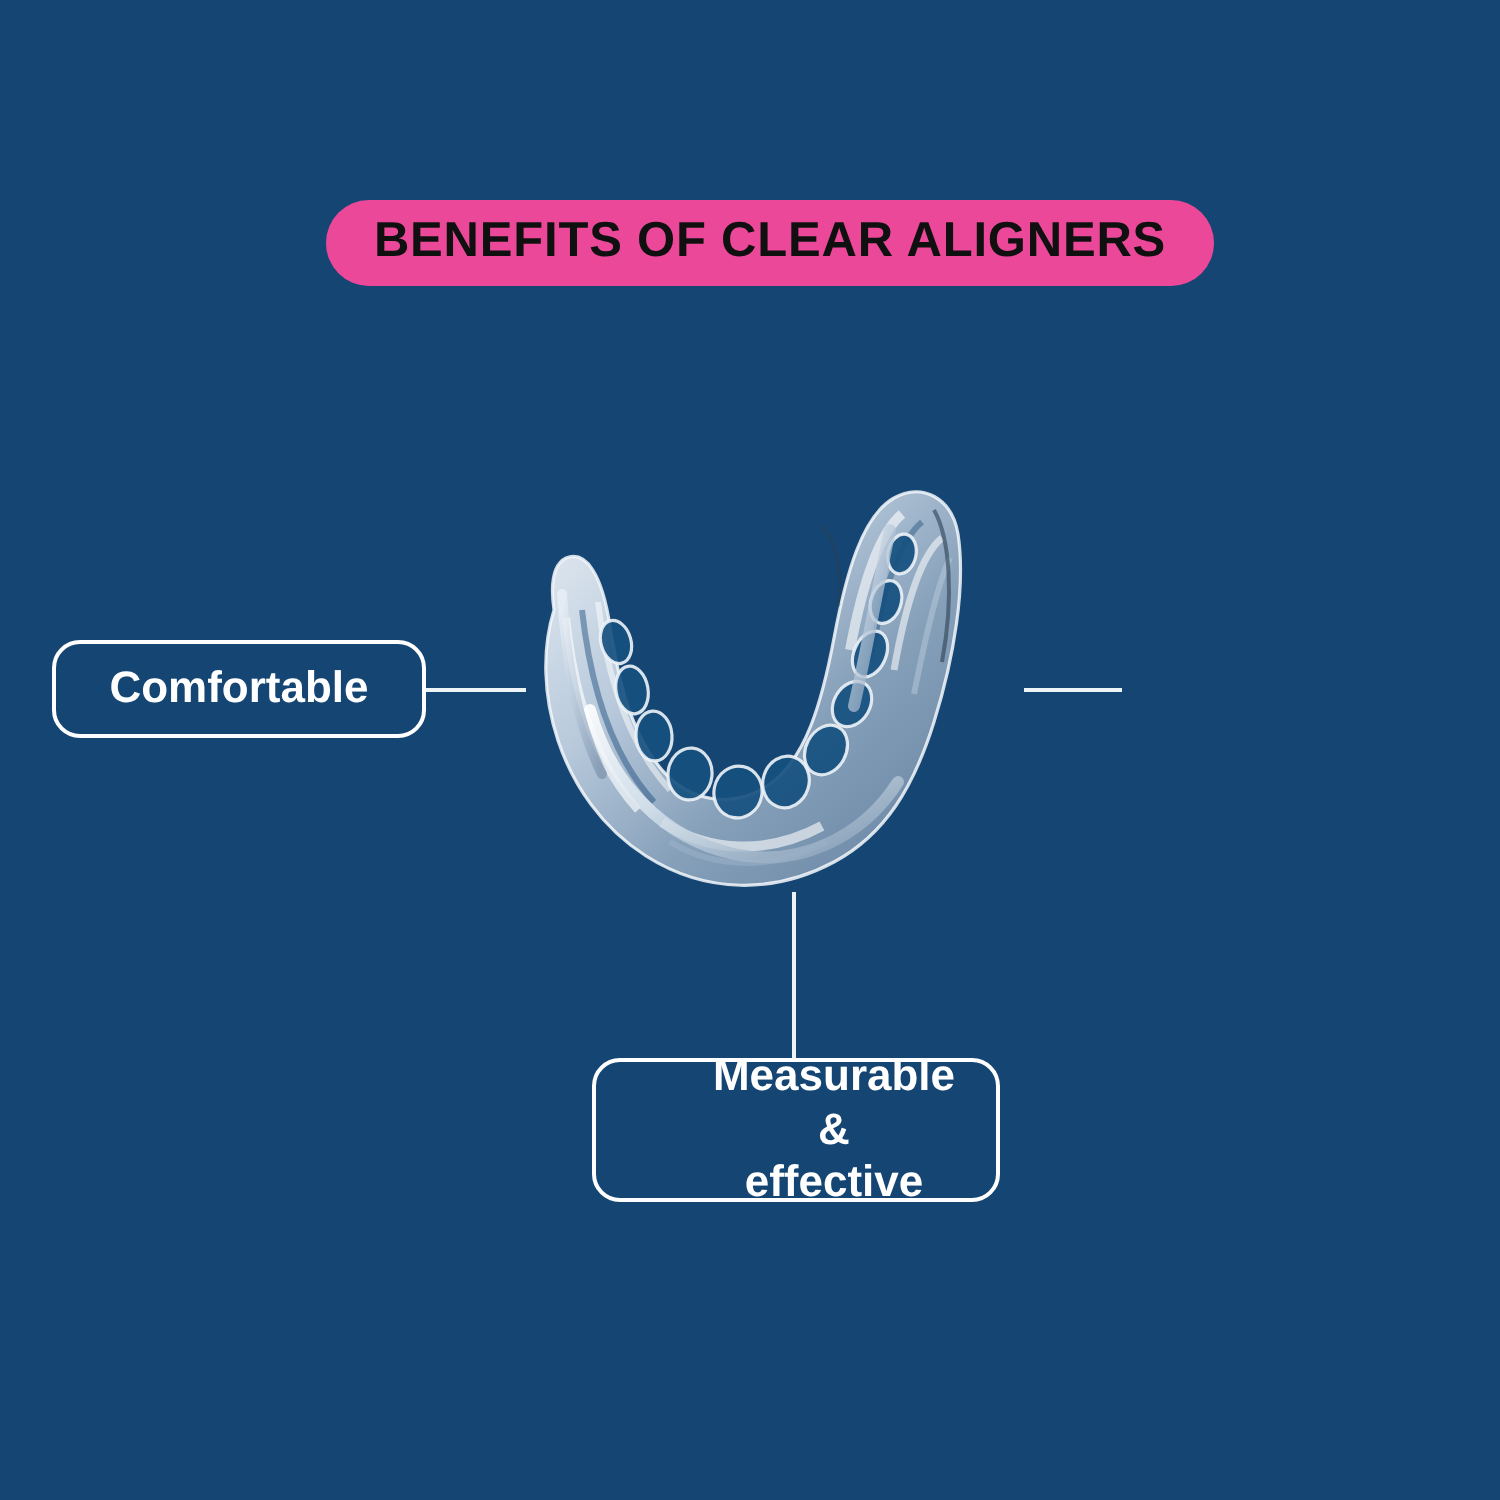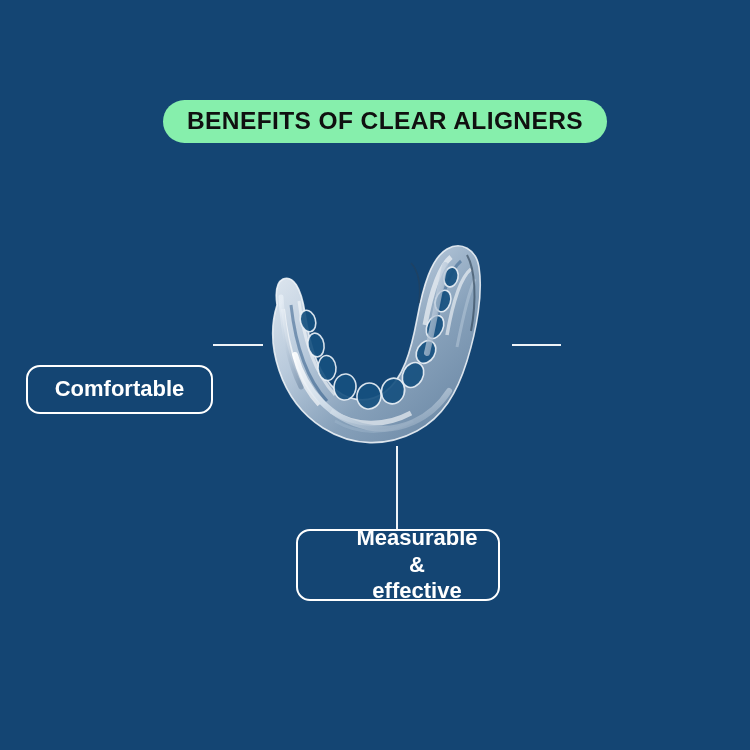--- a/index.html
+++ b/index.html
@@ -20,21 +20,21 @@
     overflow: hidden;
   }
 
   
   .title-pill {
     position: absolute;
     left: 163px;
     top: 100px;
     width: 444px;
     height: 43px;
-    background: #86efac;
+    background: #ec4899;
     border-radius: 22px;
     display: flex;
     align-items: center;
     justify-content: center;
     box-sizing: border-box;
   }
   .title-pill .title-text {
     color: #101010;
     font-size: 24.5px;
     font-weight: bold;
@@ -102,21 +102,20 @@
     font-family: "Liberation Sans", sans-serif;
     white-space: pre-line;
     padding: 0 10px;
   }
 
   .callout-comfortable {
     left: 26px;
     top: 320px;
     width: 187px;
     height: 49px;
-    margin-top: 45px;
   }
   .callout-clear {
     left: 560px;
     top: 306px;
     width: 167px;
     height: 78px;
   }
   .callout-measurable {
     left: 296px;
     top: 529px;

